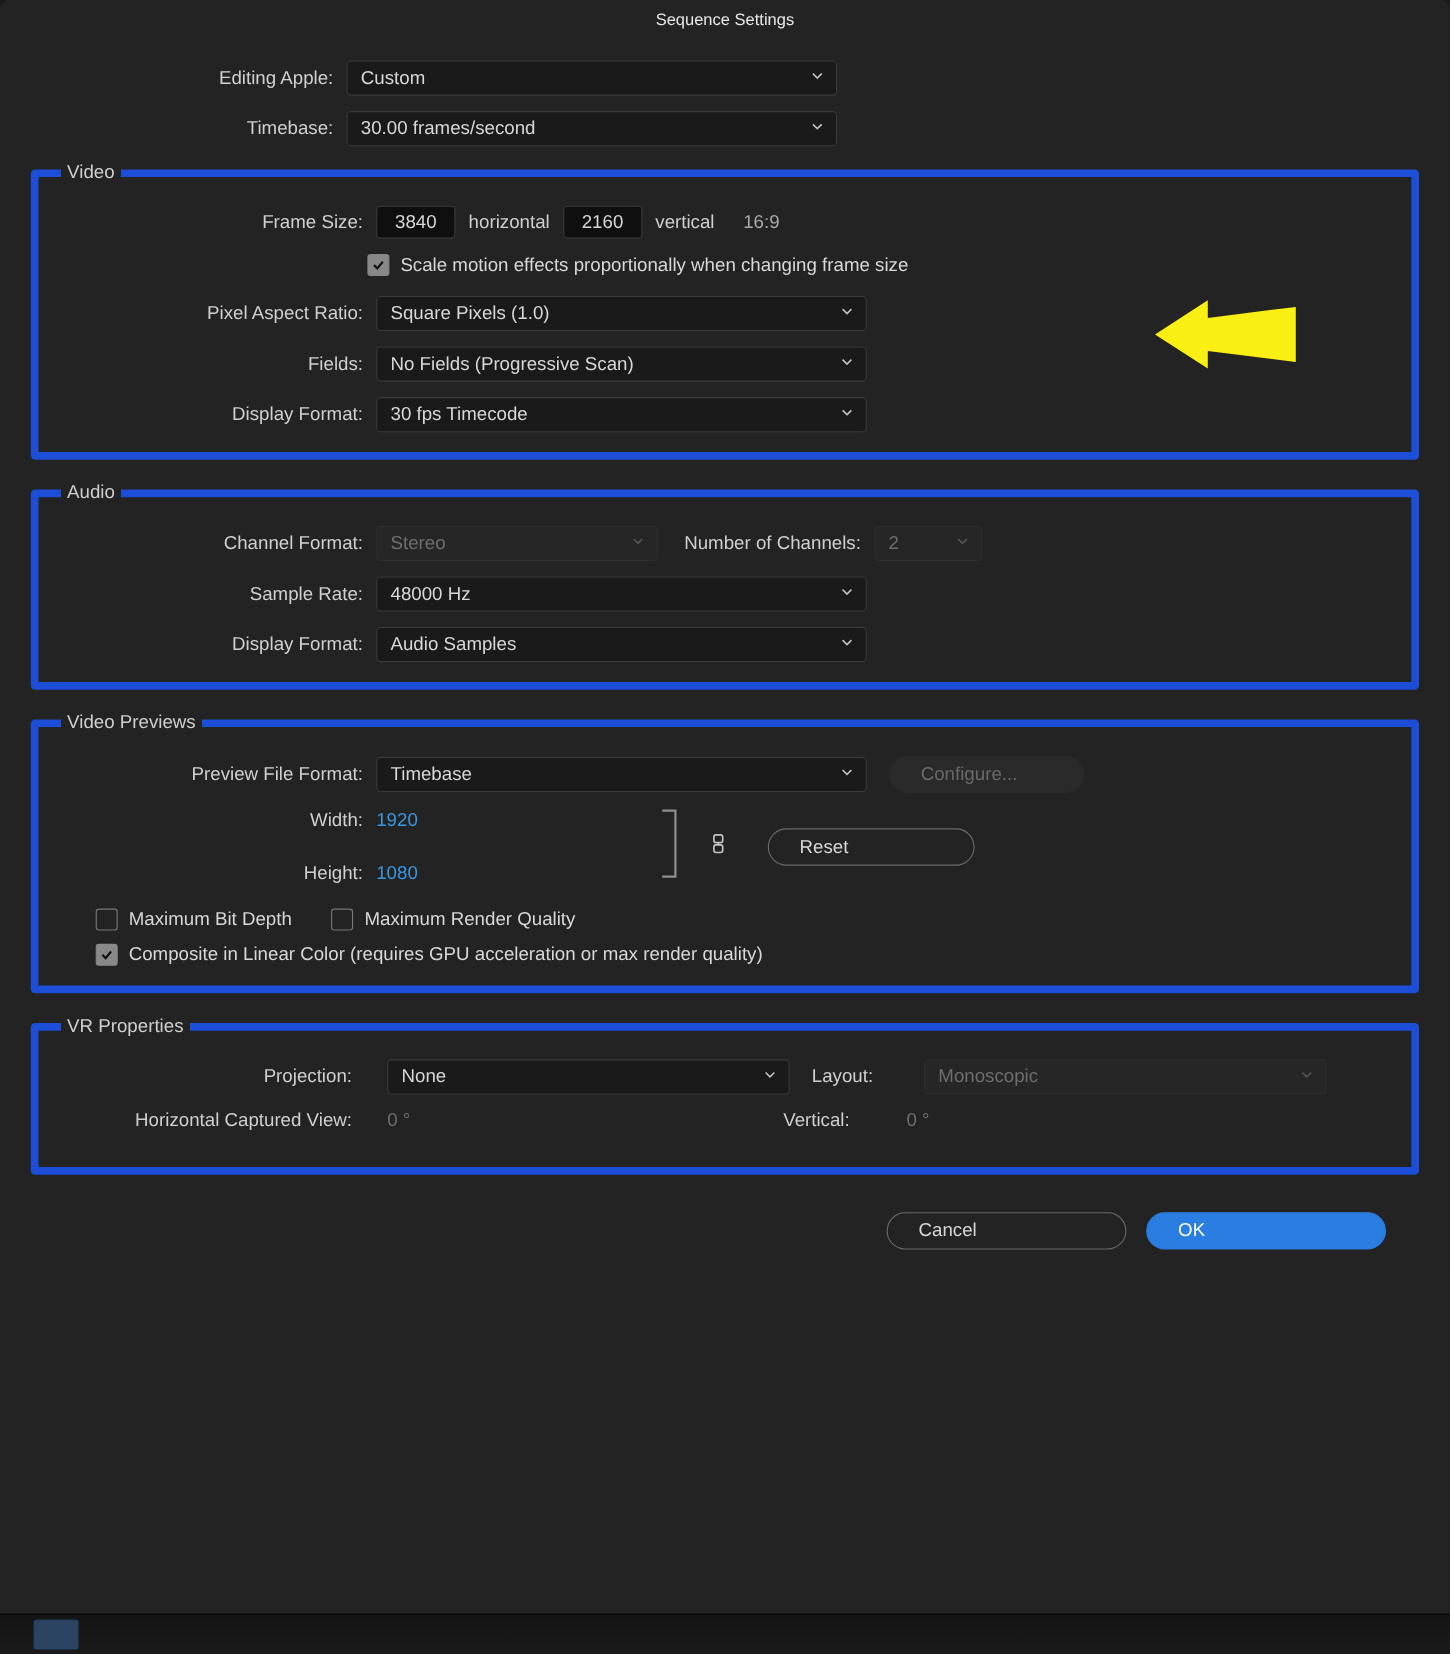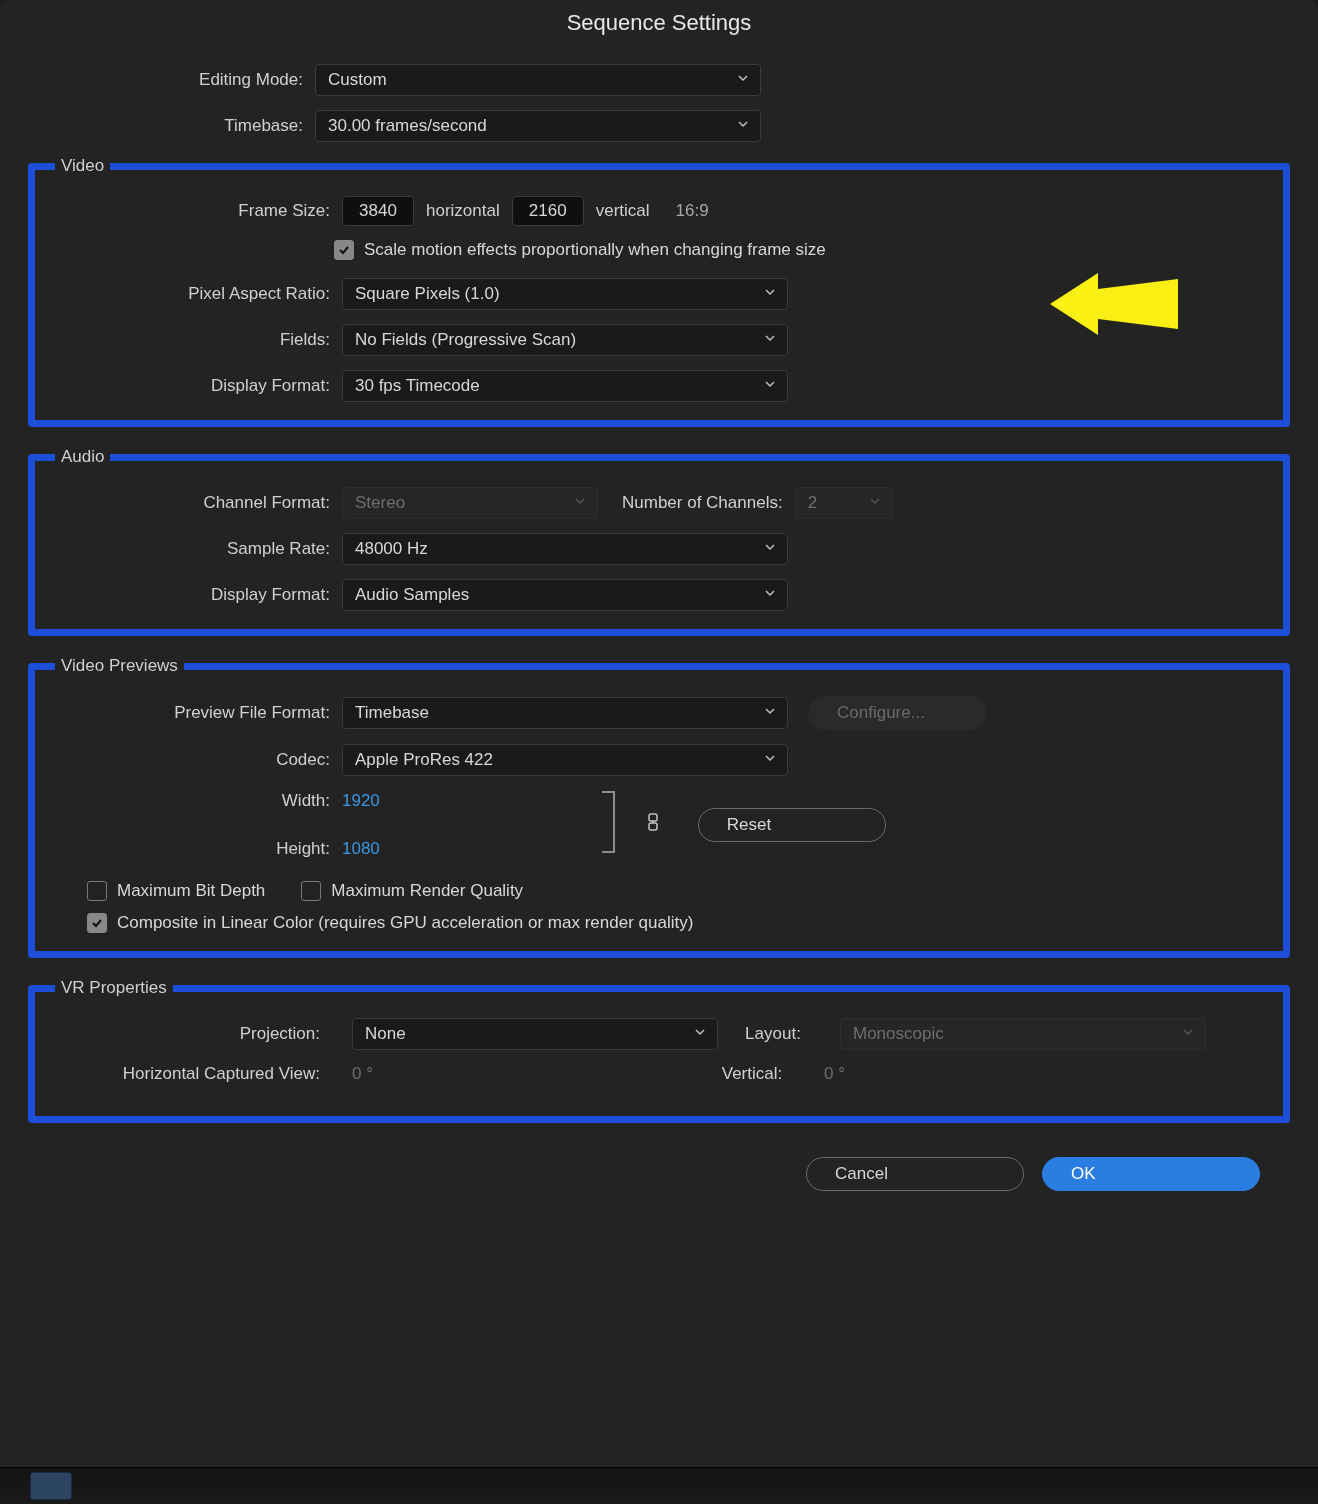--- a/index.html
+++ b/index.html
@@ -18,21 +18,21 @@
     background: #232323;
     width: 1318px;
     height: 1467px;
     border-radius: 10px 10px 0 0;
     overflow: hidden;
   }
   .title-bar {
     text-align: center;
     padding: 10px 0;
     color: #e8e8e8;
-    font-size: 22px;
+    font-size: 15px;
     background: #232323;
   }
   .form-area {
     padding: 18px 28px 6px 28px;
   }
   .toprow {
     display: flex;
     align-items: center;
     margin-bottom: 14px;
   }
@@ -163,21 +163,21 @@
   }
   .wh-pair .row { margin-bottom: 0; }
   .link-icon {
     margin-left: 24px;
     color: #c4c4c4;
   }
   .cb-flex { display: flex; align-items: flex-end; gap: 36px; margin-top: 6px; margin-bottom: 12px; }
   .cb-flex .cb-item { display:flex; align-items:center; }
   .vr-row { display: flex; align-items: center; gap: 20px; margin-bottom: 14px; }
   .vr-label1 { width: 265px; text-align: right; padding-right:12px; color:#d0d0d0;}
-  .vr-label2 { width: 95px; text-align: center; padding-right:12px; color:#d0d0d0;}
+  .vr-label2 { width: 95px; text-align: left; padding-right:12px; color:#d0d0d0;}
   .arrow-annot {
     position: absolute;
     top: 259px;
     left: 1050px;
     pointer-events: none;
   }
   .bottom-strip {
     height: 36px;
     background: linear-gradient(#131313,#1a1a1a);
     display: flex;
@@ -196,21 +196,21 @@
 </style>
 </head>
 <body>
 
 <div class="window">
   <div class="title-bar">Sequence Settings</div>
 
   <div class="form-area">
 
     <div class="toprow">
-      <div class="label-col">Editing Mode:</div>
+      <div class="label-col">Editing Apple:</div>
       <div class="select w420">
         <span>Custom</span>
         <span class="chev">
           <svg width="14" height="14" viewBox="0 0 14 14">
               <path d="M3 5 L7 9 L11 5" stroke="currentColor" stroke-width="1.5" fill="none"></path>
             </svg>
         </span>
       </div>
     </div>
     <div class="toprow">
@@ -314,29 +314,20 @@
       <legend>Video Previews</legend>
       <div class="row">
         <div class="label-col">Preview File Format:</div>
         <div class="select w420">
           <span>Timebase</span>
           <span class="chev"><svg width="14" height="14" viewBox="0 0 14 14">
                 <path d="M3 5 L7 9 L11 5" stroke="currentColor" stroke-width="1.5" fill="none"></path>
               </svg></span>
         </div>
         <span class="btn-pill disabled" style="margin-left:20px; min-width:120px; background:#2a2a2a; border-color:#2a2a2a;">Configure...</span>
-      </div>
-      <div class="row">
-        <div class="label-col">Codec:</div>
-        <div class="select w420">
-          <span>Apple ProRes 422</span>
-          <span class="chev"><svg width="14" height="14" viewBox="0 0 14 14">
-                <path d="M3 5 L7 9 L11 5" stroke="currentColor" stroke-width="1.5" fill="none"></path>
-              </svg></span>
-        </div>
       </div>
       <div class="wh-block">
         <div class="wh-pair">
           <div class="row">
             <div class="label-col">Width:</div>
             <span class="link-val">1920</span>
           </div>
           <div class="row">
             <div class="label-col">Height:</div>
             <span class="link-val">1080</span>

